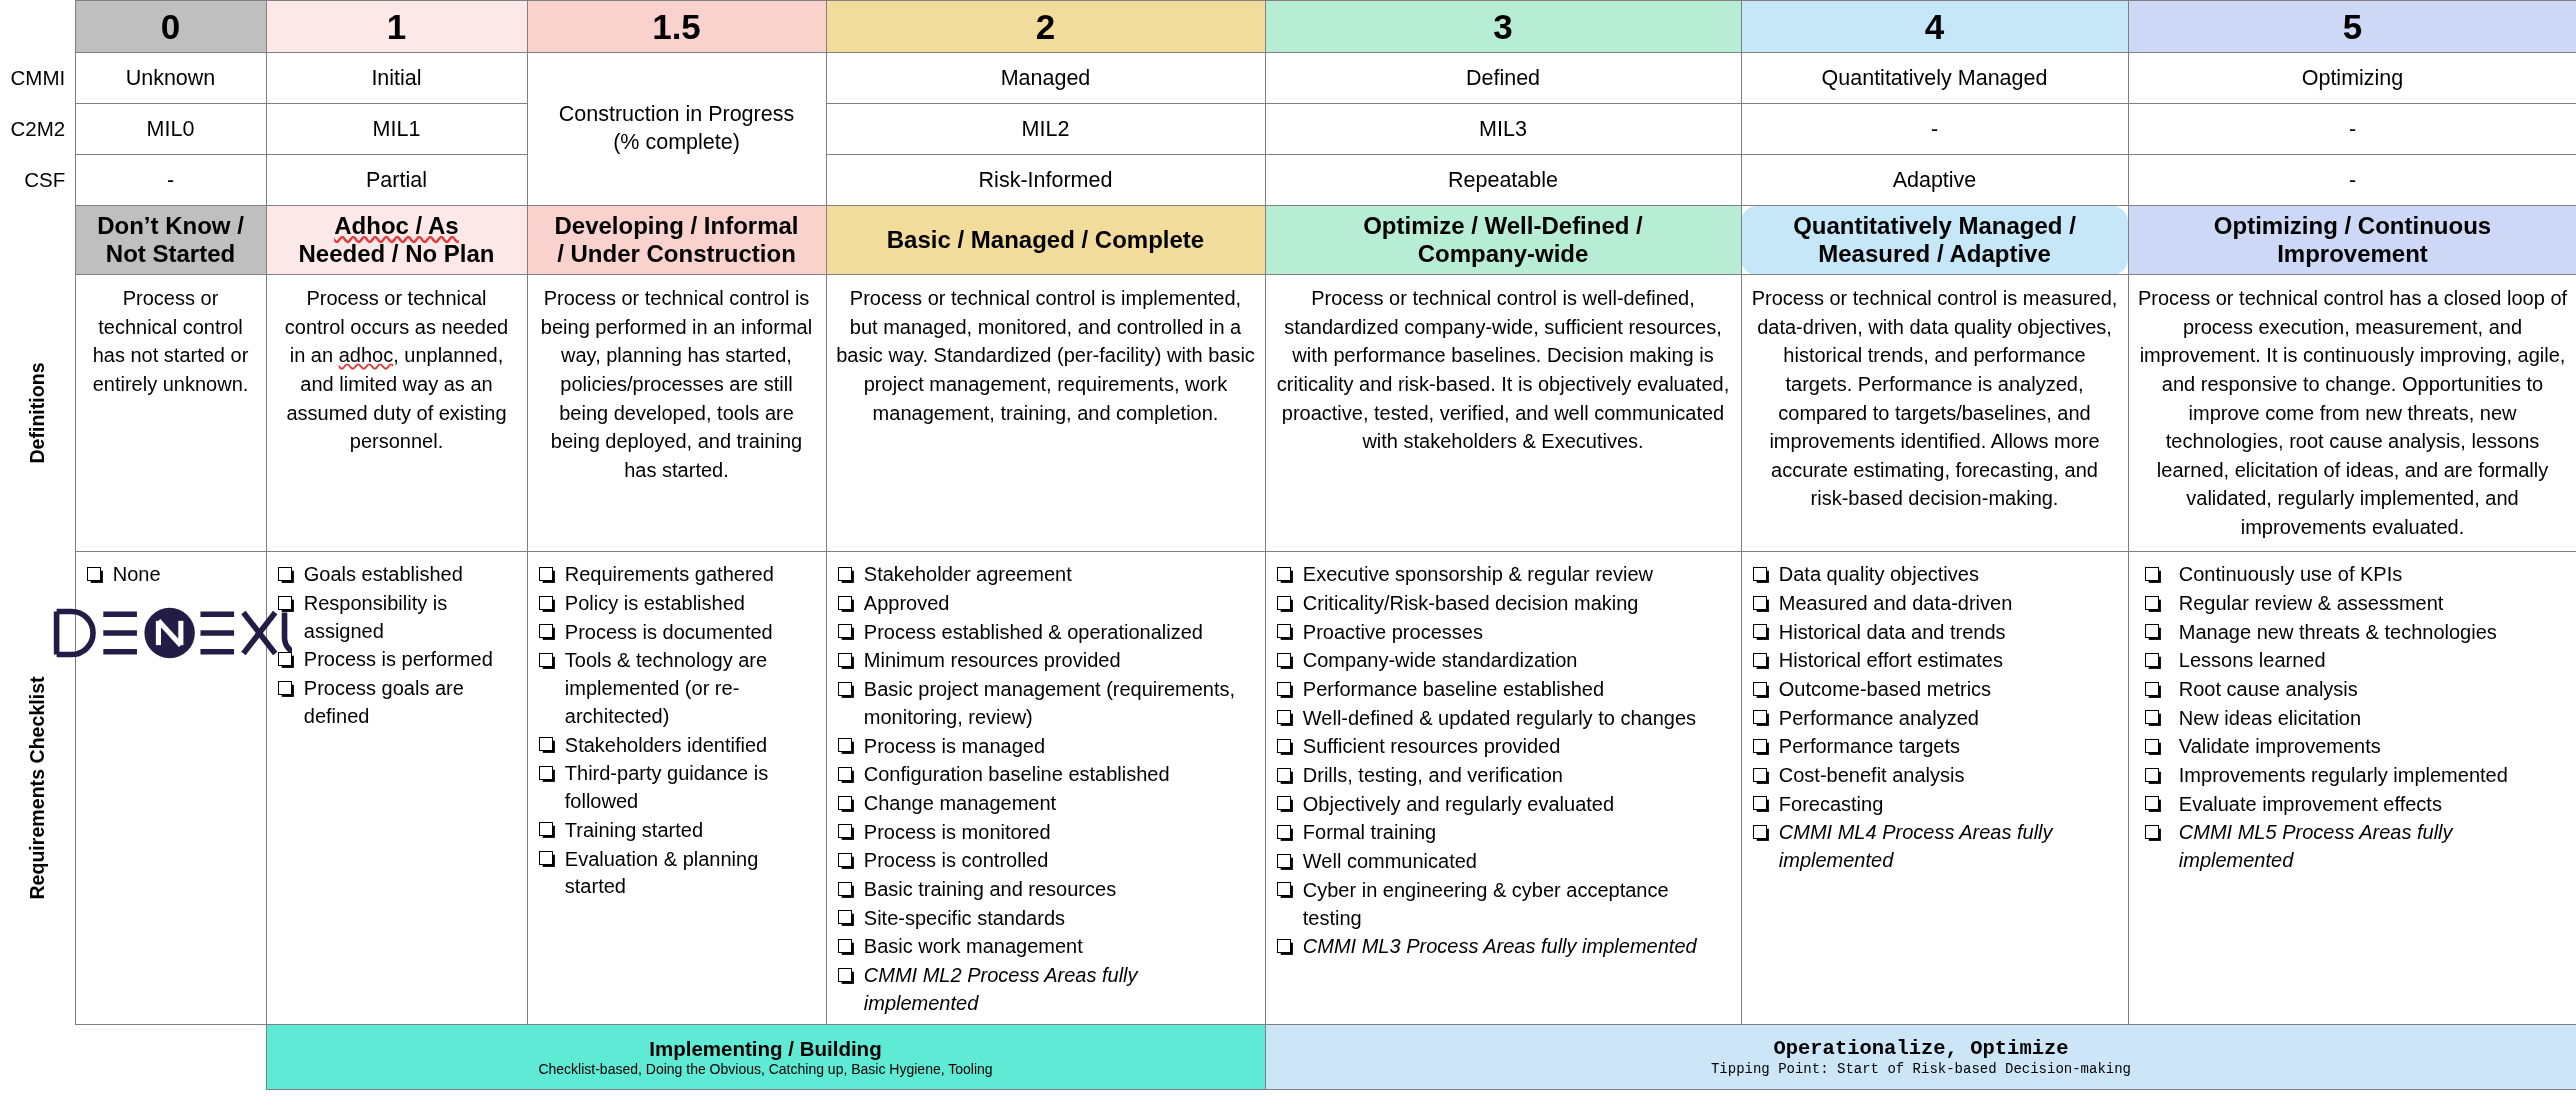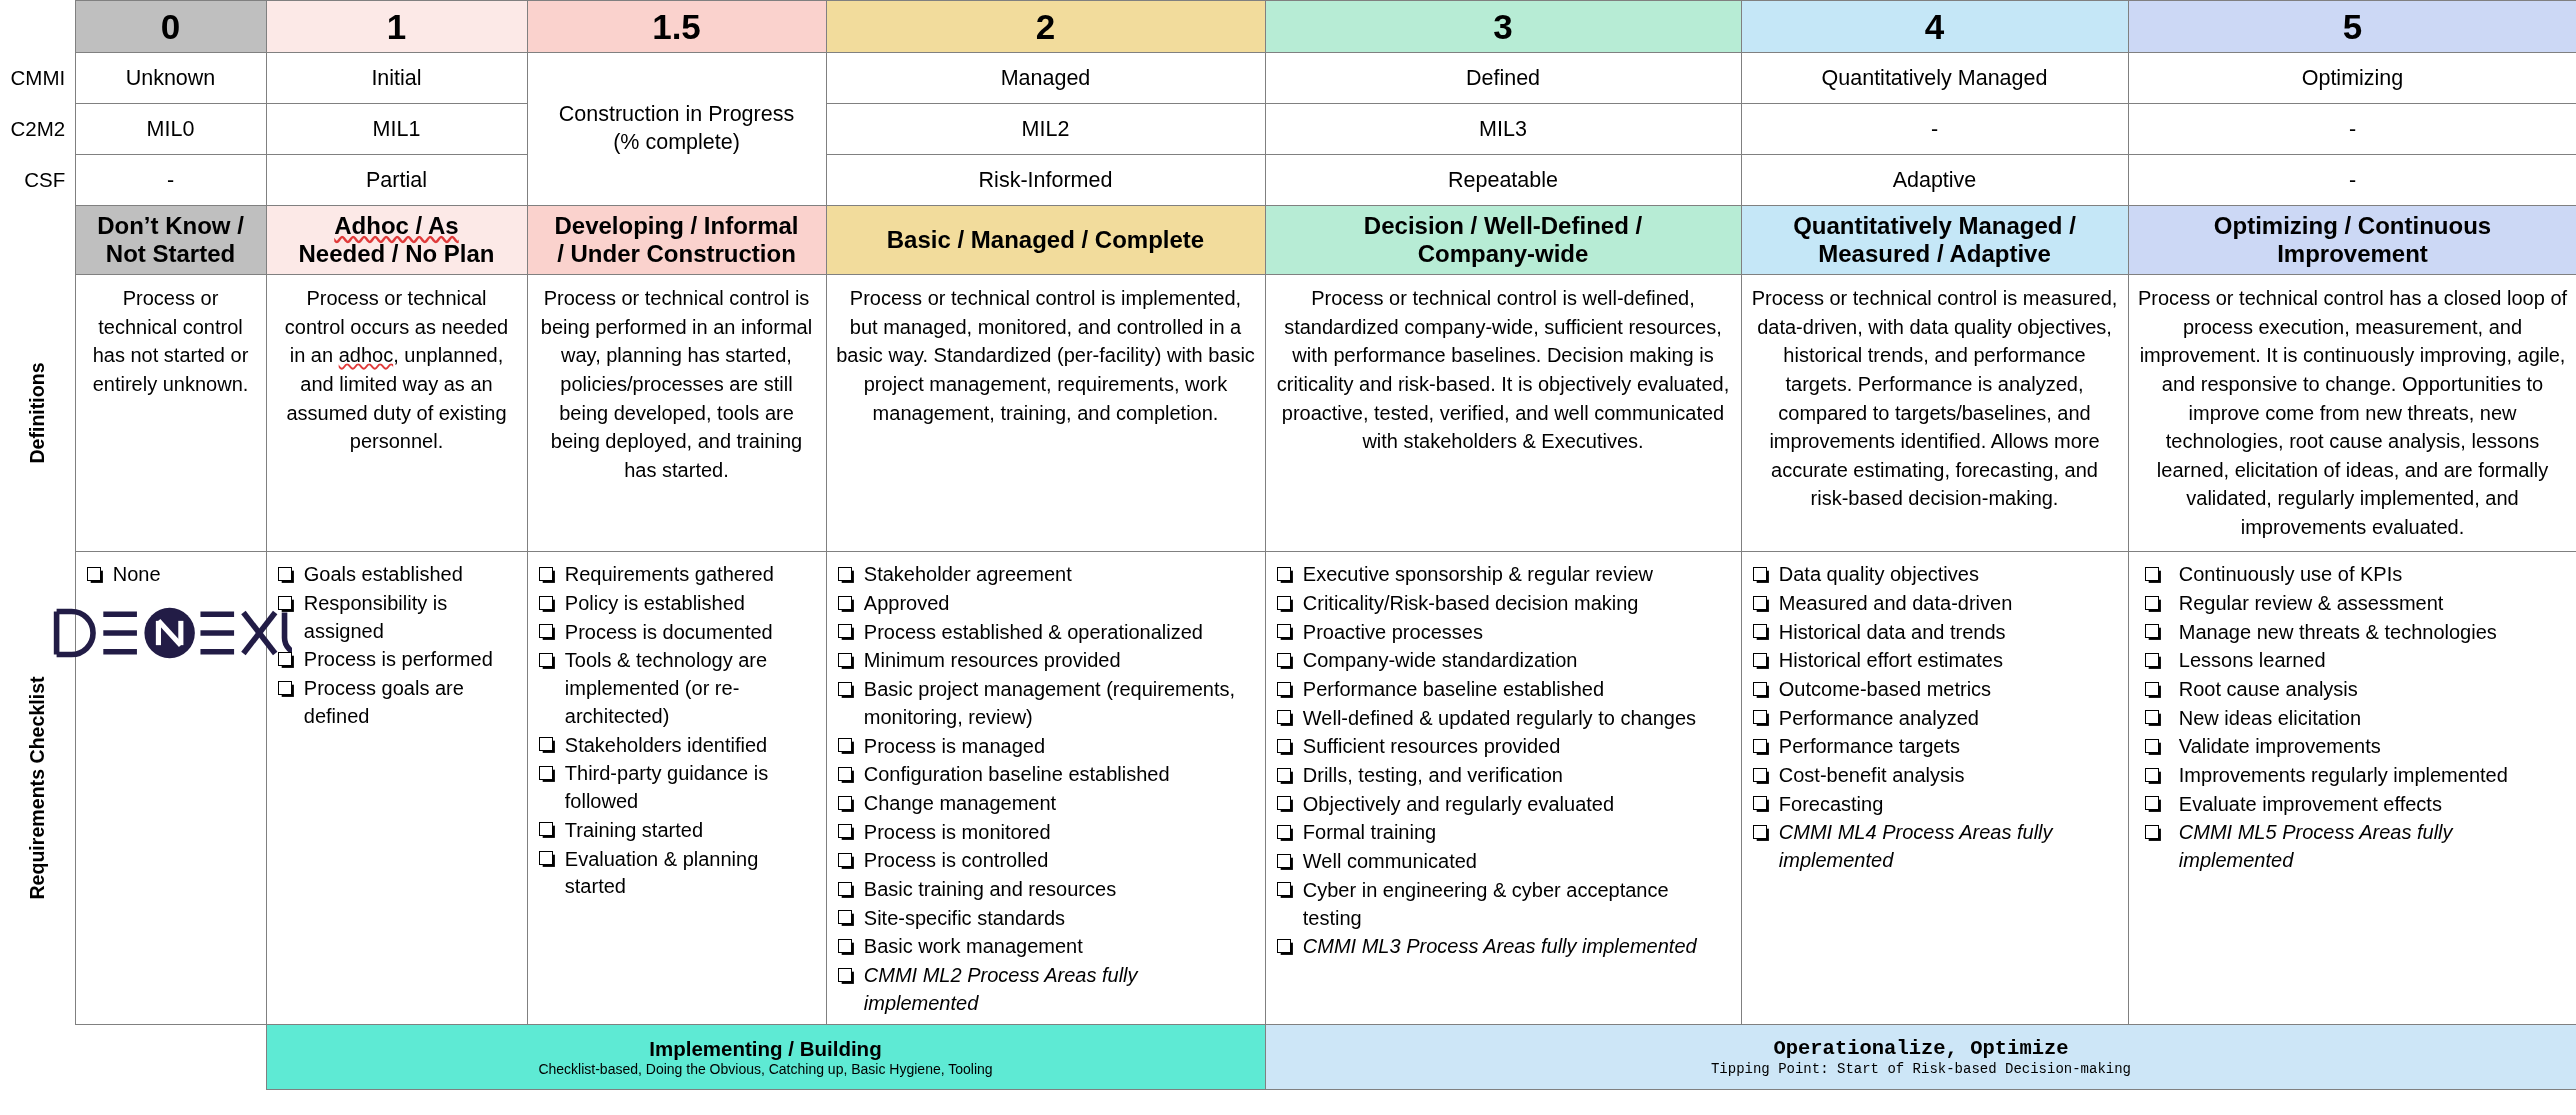--- a/index.html
+++ b/index.html
@@ -269,24 +269,24 @@
           <span>Needed / No Plan</span>
         </td>
         <td class="band" id="band2" style="background: rgb(250, 210, 205);">
           <span>Developing / Informal</span><br>
           <span>/ Under Construction</span>
         </td>
         <td class="band" id="band3" style="background: rgb(242, 220, 156);">
           <span>Basic / Managed / Complete</span>
         </td>
         <td class="band" id="band4" style="background: rgb(183, 236, 213);">
-          <span>Decision / Well-Defined /</span><br>
+          <span>Optimize / Well-Defined /</span><br>
           <span>Company-wide</span>
         </td>
-        <td class="band" id="band5" style="background: rgb(197, 231, 247);">
+        <td class="band" id="band5" style="background: rgb(197, 231, 247); border-radius: 16px;">
           <span>Quantitatively Managed /</span><br>
           <span>Measured / Adaptive</span>
         </td>
         <td class="band" id="band6" style="background: rgb(204, 216, 245);">
           <span>Optimizing / Continuous</span><br>
           <span>Improvement</span>
         </td>
       </tr>
 
       <tr>

